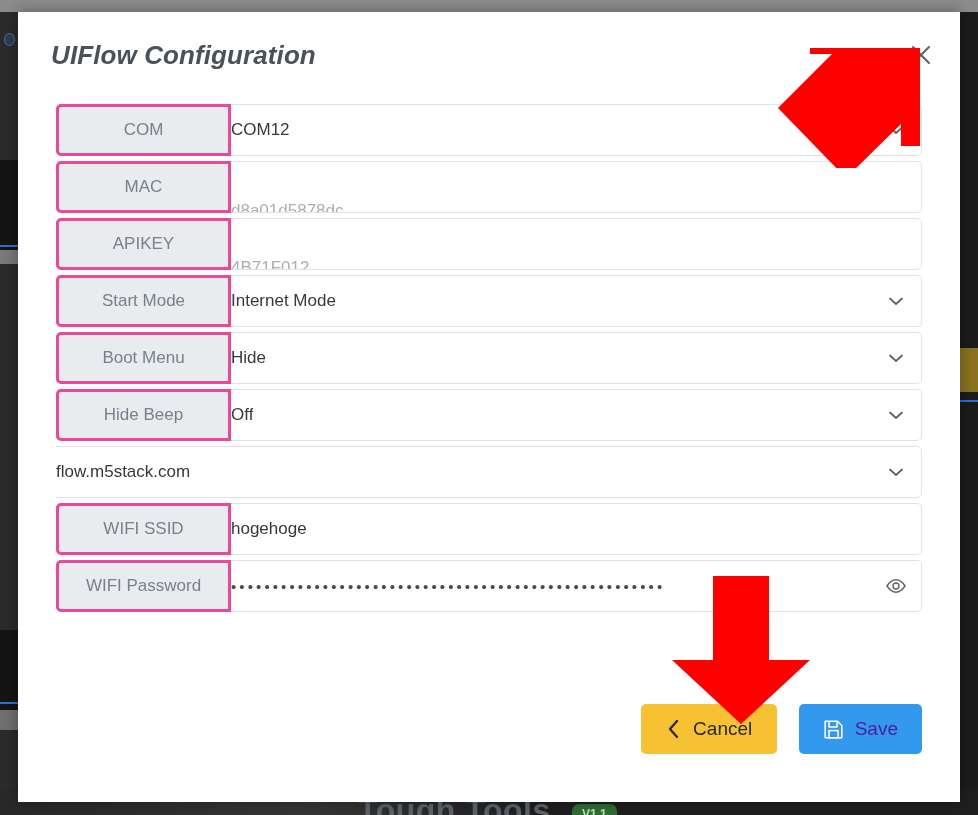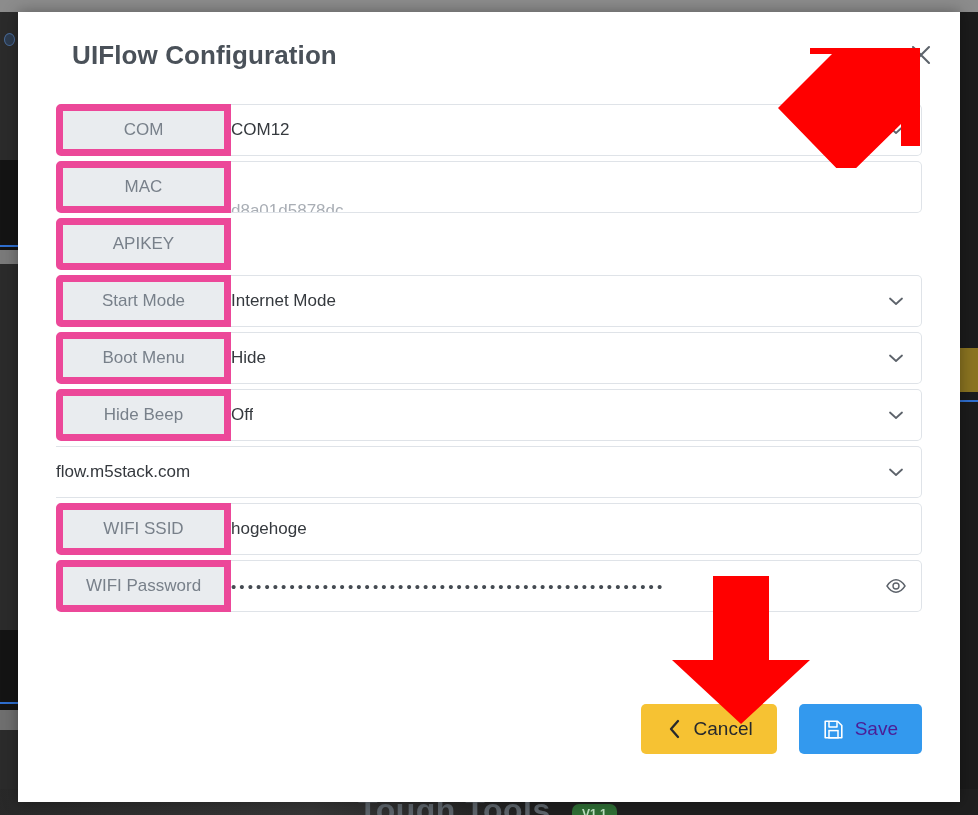--- a/index.html
+++ b/index.html
@@ -92,22 +92,23 @@
   #modal {
     position: absolute;
     left: 18px; top: 12px;
     width: 942px; height: 790px;
     background: #ffffff;
     box-shadow: 0 0 14px rgba(0,0,0,.35);
   }
 
   .modal-head {
     position: relative;
-    padding: 30px 36px 0 54px;
+    padding: 30px 36px 0 33px;
     height: 92px;
+    font-style: italic;
   }
   .modal-title {
     font-size: 26px;
     font-weight: bold;
     color: #4a5159;
     letter-spacing: .1px;
     line-height: 1;
     margin: 0;
   }
   .close-btn {
@@ -126,21 +127,21 @@
   .row {
     display: flex;
     align-items: stretch;
     height: 52px;
     margin-bottom: 5px;
   }
   .row-label {
     width: 175px;
     flex: 0 0 175px;
     background: #e9ecef;
-    border: 7px solid #ec4899;
+    border: 3px solid #ec4899;
     border-radius: 5px 0 0 5px;
     display: flex;
     align-items: center;
     justify-content: center;
     color: #78808a;
     font-size: 17px;
     white-space: nowrap;
   }
   .row-control {
     flex: 1 1 auto;
@@ -191,21 +192,21 @@
     align-items: center;
     gap: 11px;
     border: none;
     border-radius: 5px;
     height: 50px;
     padding: 0 24px;
     font-size: 19px;
     cursor: pointer;
     font-family: "Liberation Sans", sans-serif;
   }
-  .btn-cancel { background: #f6c233; color: #26292d; min-width: 136px; justify-content: flex-end; margin-left: 35px; }
+  .btn-cancel { background: #f6c233; color: #26292d; min-width: 136px; justify-content: center; margin-left: 35px; }
   .btn-save   { background: #3399ee; color: #4c1d95; min-width: 112px; justify-content: center; }
   .btn svg { display: block; }
 
   
   .arrow {
     position: absolute;
     pointer-events: none;
   }
   #arrow-close { left: 770px; top: 48px; }
   #arrow-cancel { left: 672px; top: 576px; }
@@ -262,20 +263,23 @@
 
     <div class="row">
       <div class="row-label">MAC</div>
       <div class="row-control">
         <span class="row-value muted">d8a01d5878dc</span>
       </div>
     </div>
 
     <div class="row">
       <div class="row-label">APIKEY</div>
+      <div class="row-control">
+        <span class="row-value muted">4B71F012</span>
+      </div>
     </div>
 
     <div class="row">
       <div class="row-label">Start Mode</div>
       <div class="row-control">
         <span class="row-value">Internet Mode</span>
         <span class="chev">
           <svg width="20" height="20" viewBox="0 0 20 20">
               <path d="M4 7.5 L10 13 L16 7.5" stroke="#5d636b" stroke-width="1.8" fill="none" stroke-linecap="round" stroke-linejoin="round"></path>
             </svg>

